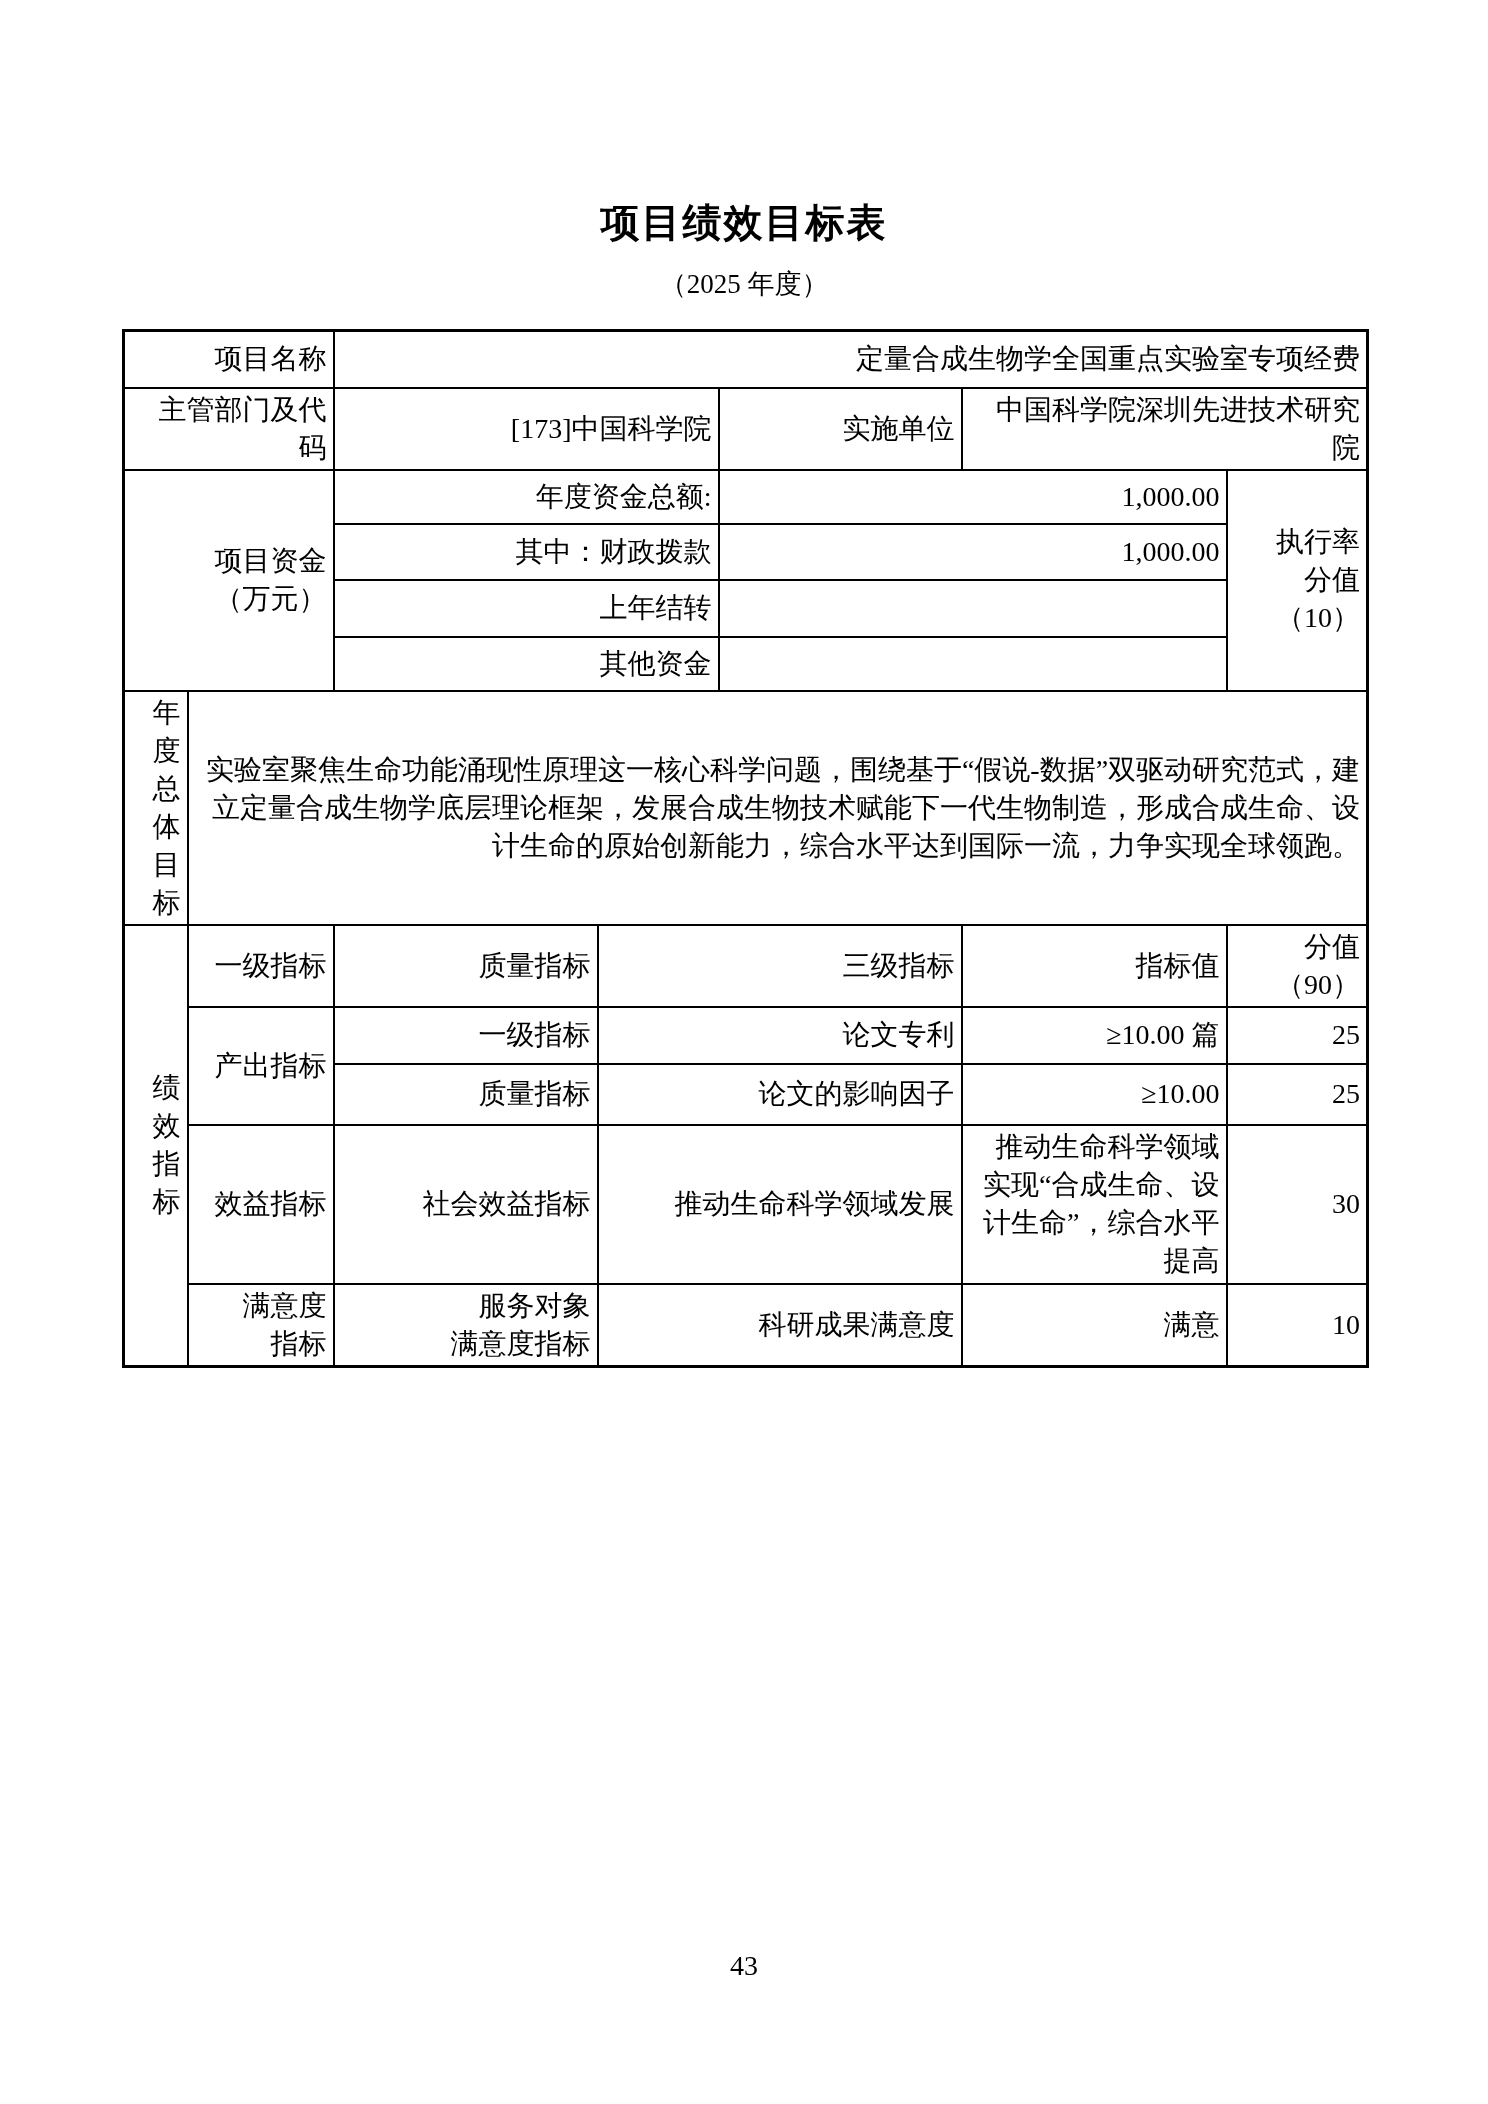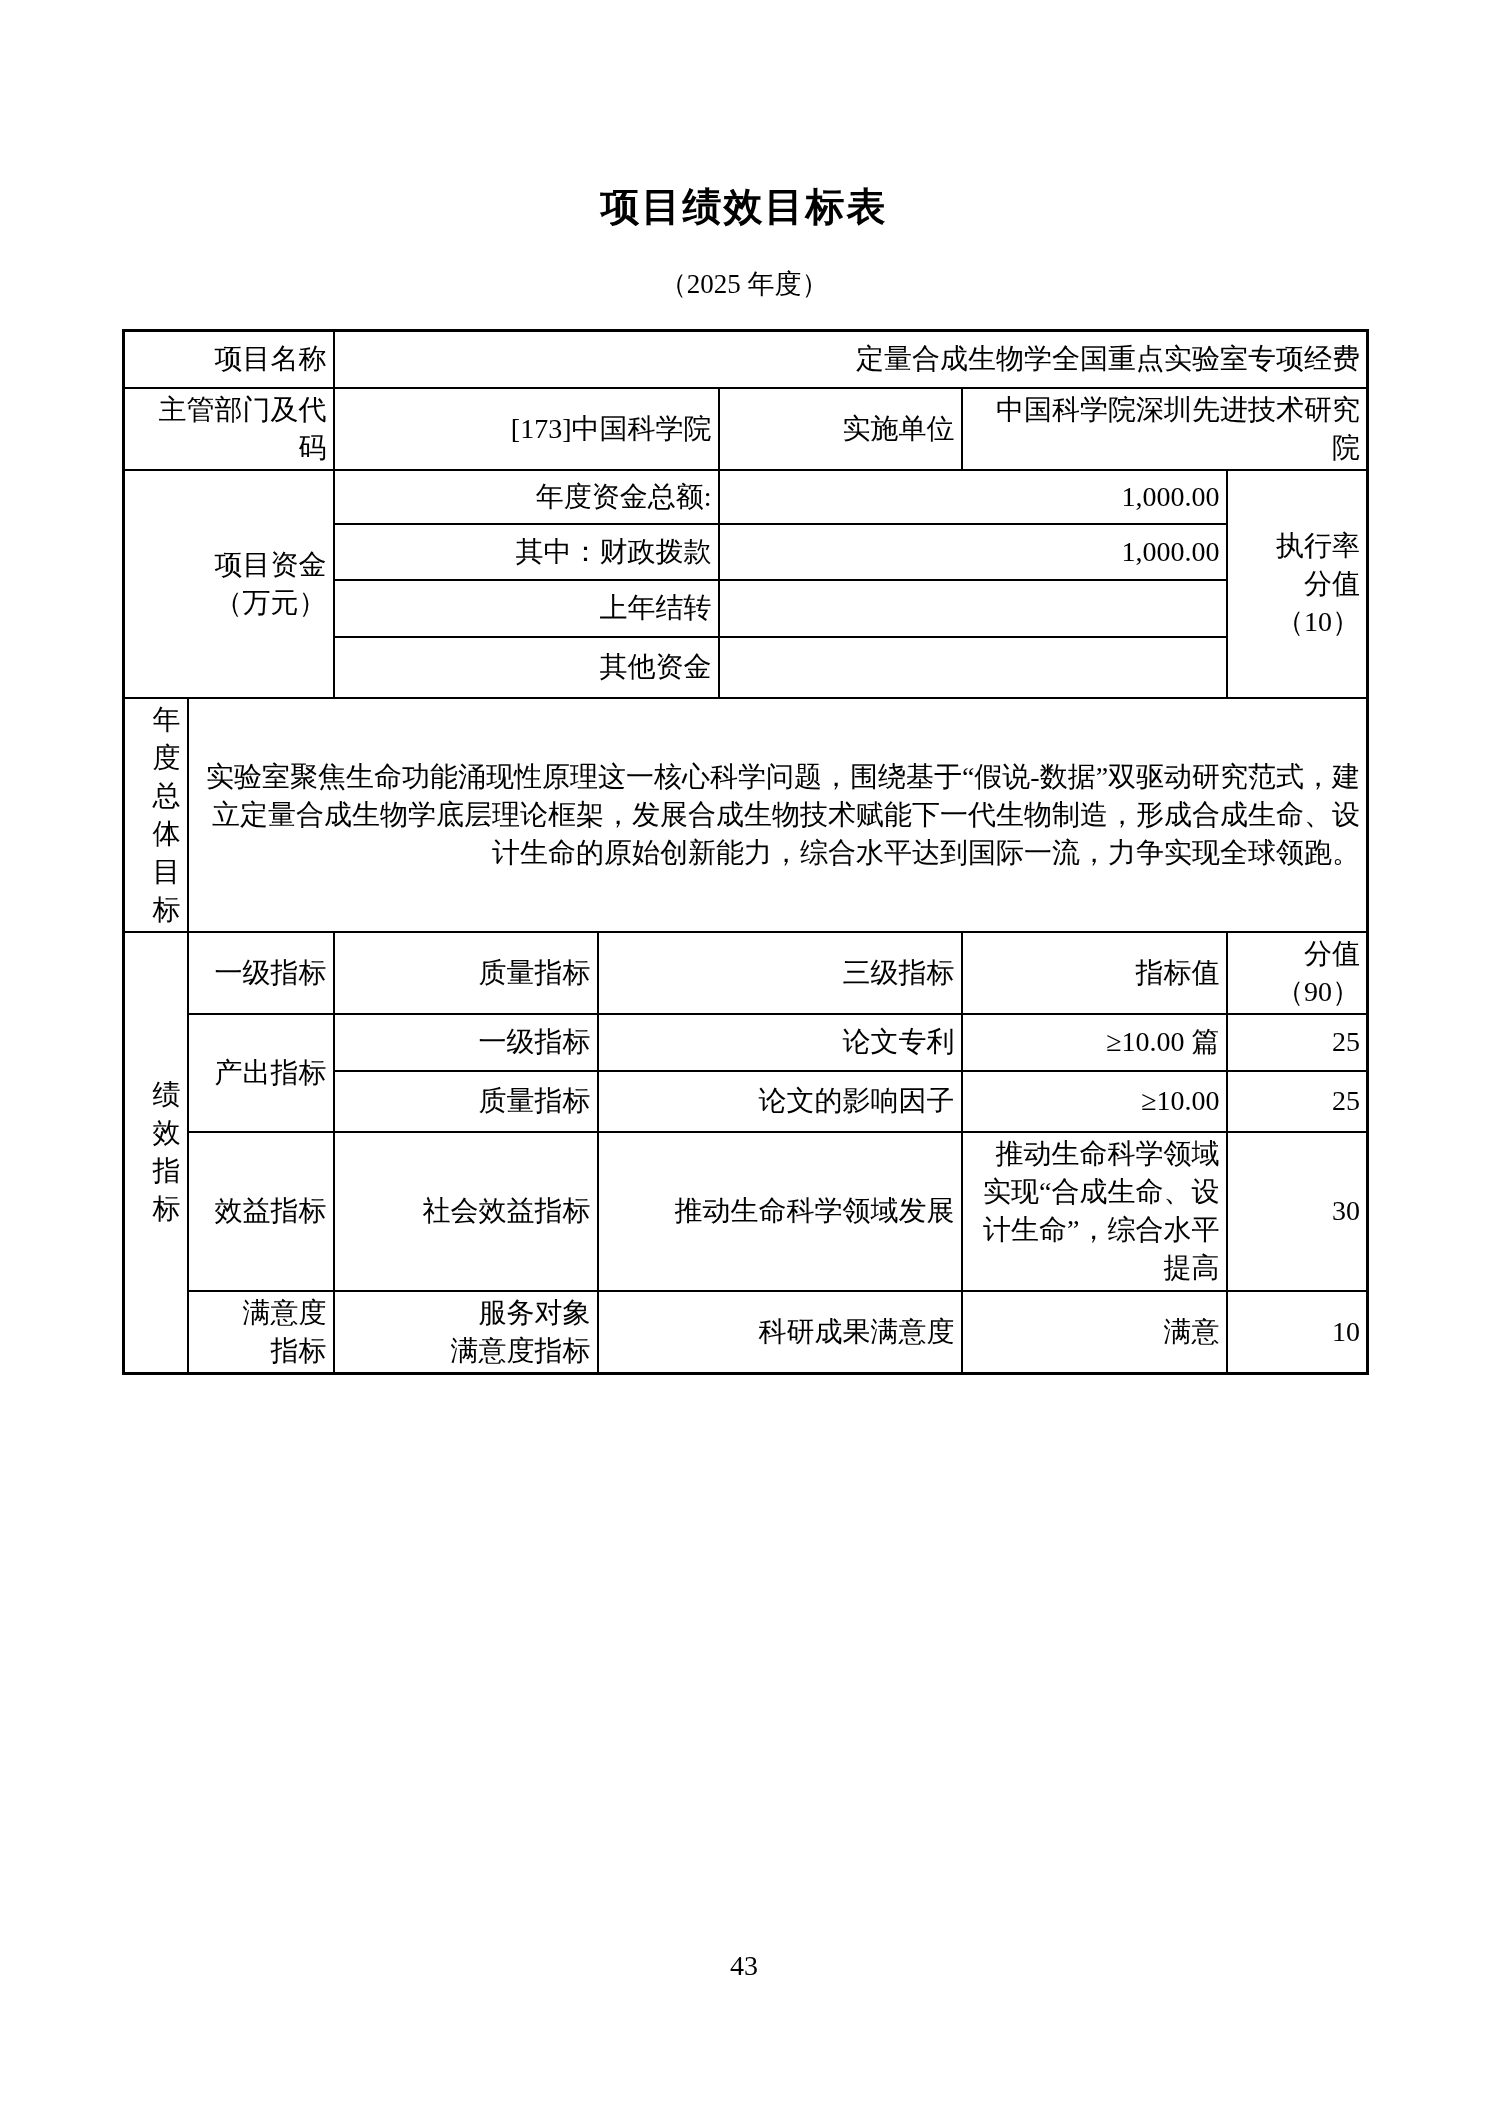--- a/index.html
+++ b/index.html
@@ -11,21 +11,21 @@
     position: relative;
     width: 1488px;
     height: 2104px;
     background: #ffffff;
     color: #000000;
     font-family: "Liberation Serif", "DejaVu Serif", serif;
     overflow: hidden;
   }
   .doc-title {
     position: absolute;
-    top: 180px;
+    top: 196px;
     left: 0;
     width: 100%;
     margin: 0;
     text-align: center;
     font-family: "Liberation Sans", "DejaVu Sans", sans-serif;
     font-weight: 700;
     font-size: 39px;
     letter-spacing: 2px;
   }
   .doc-subtitle {
@@ -53,21 +53,21 @@
     line-height: 38px;
     padding: 2px 6px;
     overflow: hidden;
     word-break: break-all;
   }
   tr.r1  { height: 57px; }
   tr.r2  { height: 81px; }
   tr.r3  { height: 54px; }
   tr.r4  { height: 56px; }
   tr.r5  { height: 57px; }
-  tr.r6  { height: 61px; }
+  tr.r6  { height: 54px; }
   tr.r7  { height: 234px; }
   tr.r8  { height: 78px; }
   tr.r9  { height: 57px; }
   tr.r10 { height: 61px; }
   tr.r11 { height: 159px; }
   tr.r12 { height: 76px; }
   td.lt { text-align: left; padding-left: 13px; margin-left: 32px; }
   td.rt { text-align: right; padding-right: 18px; }
   td.pre { white-space: pre-line; }
   td.vert {

